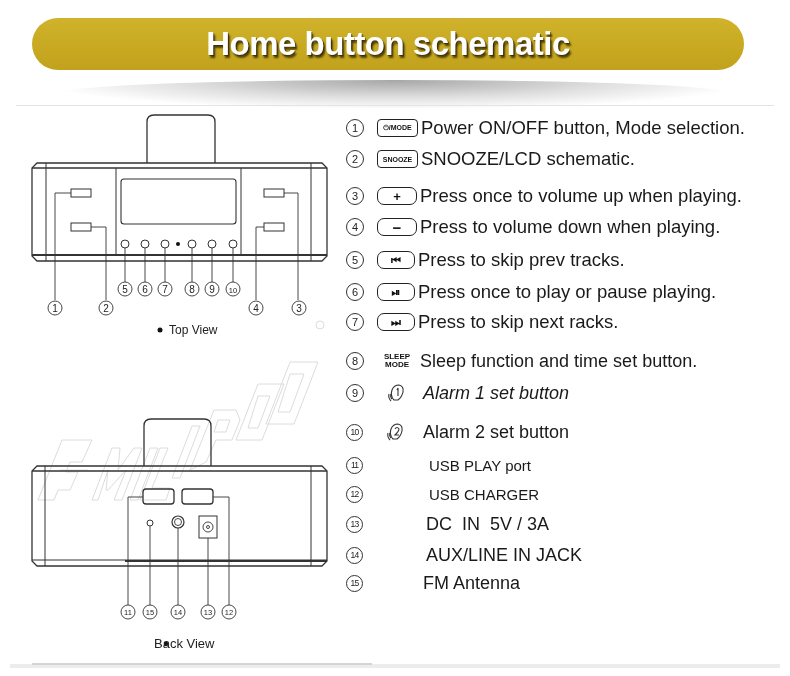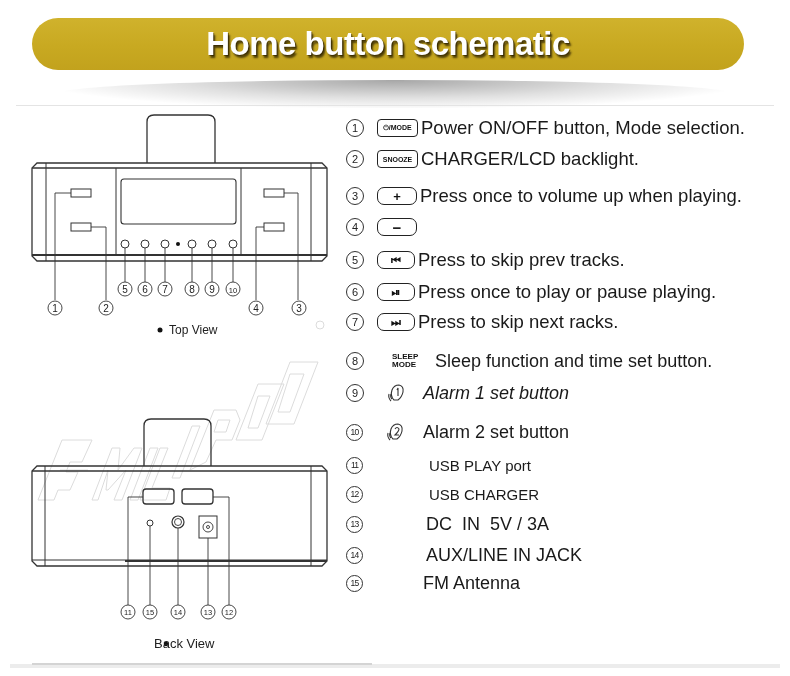--- a/index.html
+++ b/index.html
@@ -39,22 +39,22 @@
   }
   .num.small { width:15px; height:15px; font-size:8.5px; line-height:15px; letter-spacing:-0.8px; }
   .btn-icon {
     margin-left:13px; height:18px; border:1px solid #222; border-radius:4px;
     display:flex; align-items:center; justify-content:center; flex:0 0 auto;
     font-size:8px; font-weight:bold; color:#111; box-sizing:border-box;
   }
   .btn-wide { width:41px; }
   .btn-round { width:40px; border-radius:7px; font-size:13px; }
   .sleep-icon {
-    margin-left:28px; width:40px; flex:0 0 auto; font-size:8px; font-weight:bold; line-height:8px;
-    text-align:left; color:#111;
+    margin-left:13px; width:40px; flex:0 0 auto; font-size:8px; font-weight:bold; line-height:8px;
+    text-align:center; color:#111;
   }
   .alarm-icon { margin-left:18px; width:30px; flex:0 0 auto; display:flex; justify-content:center; }
   .desc { margin-left:3px; font-size:18.5px; color:#1a1a1a; white-space:nowrap; }
   .desc.sm { font-size:15px; }
   .desc.md { font-size:18px; }
   .spacer { width:63px; flex:0 0 auto; }
 </style>
 </head>
 <body>
 
@@ -191,32 +191,33 @@
 
   <div class="row" style="top:116px;">
     <span class="num">1</span>
     <span class="btn-icon btn-wide" style="font-size:7px;">⏻/MODE</span>
     <span class="desc">Power ON/OFF button, Mode selection.</span>
   </div>
 
   <div class="row" style="top:147px;">
     <span class="num">2</span>
     <span class="btn-icon btn-wide" style="font-size:7px;">SNOOZE</span>
-    <span class="desc">CHARGER/LCD backlight.</span>
+    <span class="desc">SNOOZE/LCD schematic.</span>
   </div>
 
   <div class="row" style="top:184px;">
     <span class="num">3</span>
     <span class="btn-icon btn-round">+</span>
     <span class="desc">Press once to volume up when playing.</span>
   </div>
 
   <div class="row" style="top:215px;">
     <span class="num">4</span>
     <span class="btn-icon btn-round" style="font-size:15px;">−</span>
+    <span class="desc">Press to volume down when playing.</span>
   </div>
 
   <div class="row" style="top:248px;">
     <span class="num">5</span>
     <span class="btn-icon btn-round" style="width:38px; font-size:11px;">⏮</span>
     <span class="desc">Press to skip prev tracks.</span>
   </div>
 
   <div class="row" style="top:280px;">
     <span class="num">6</span>

